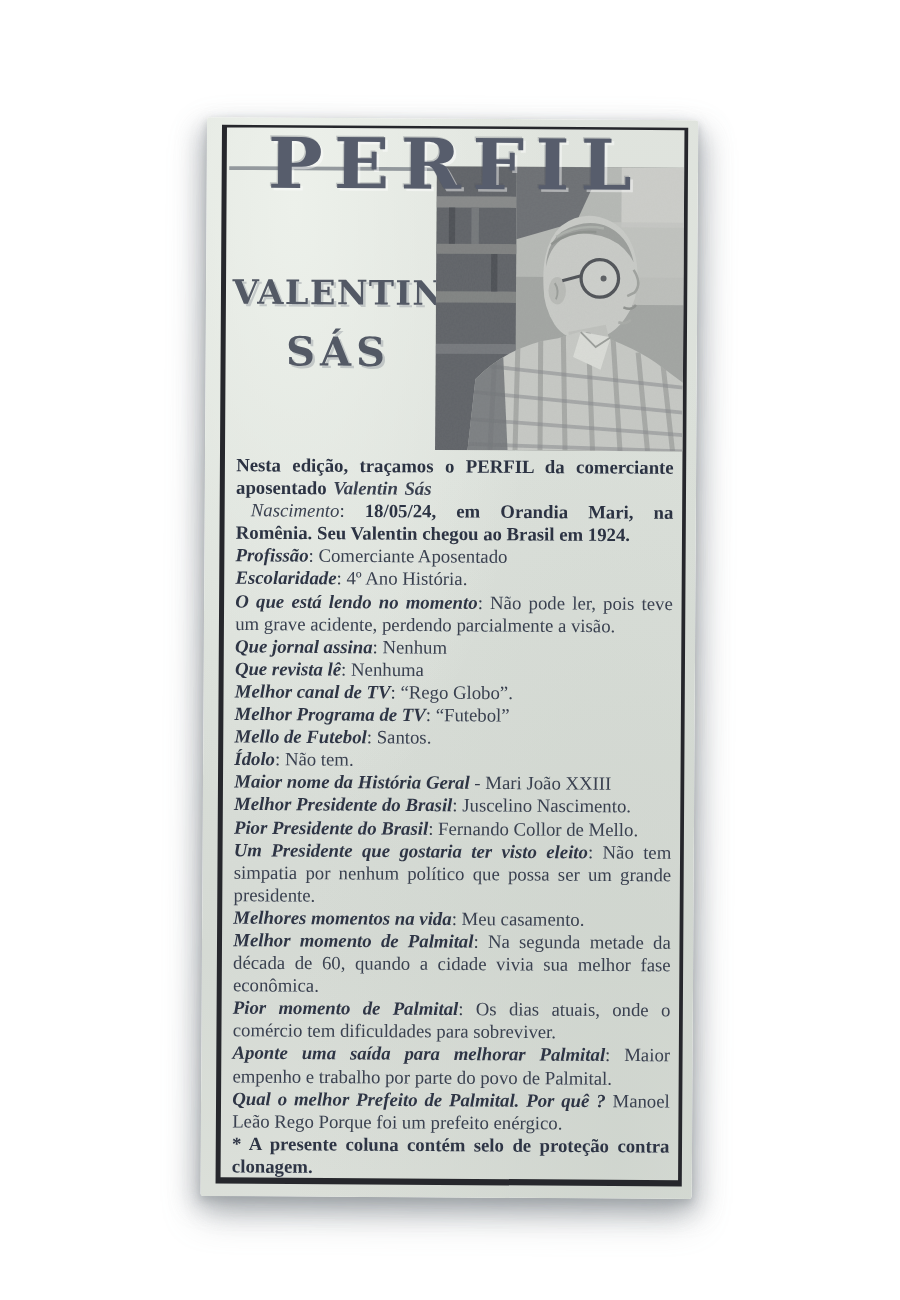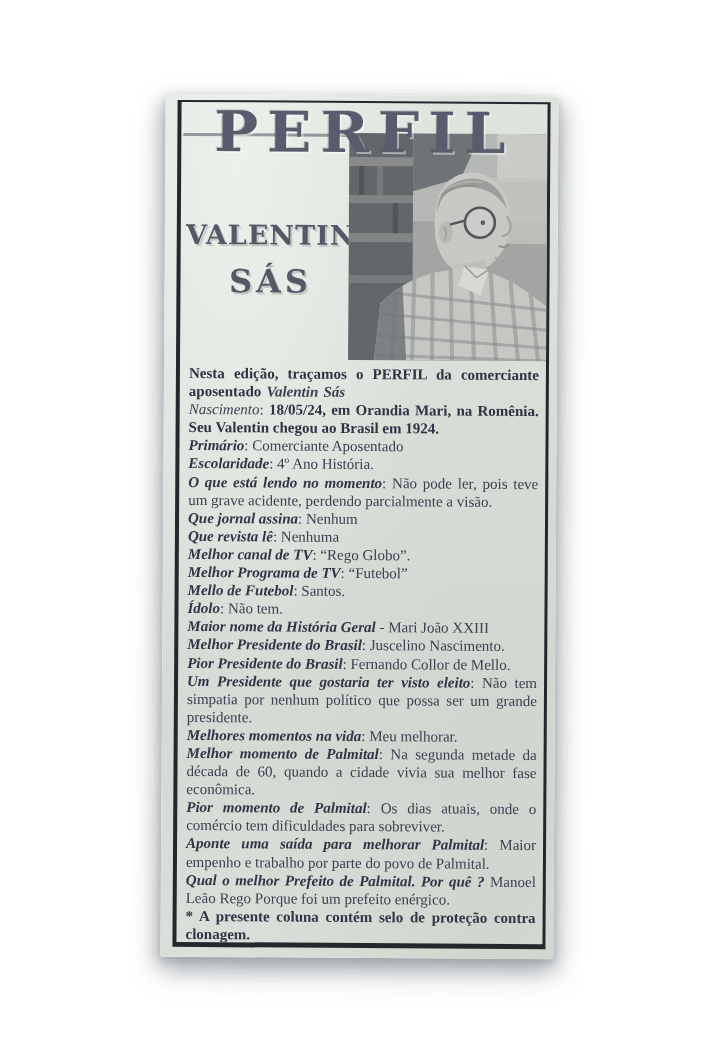--- a/index.html
+++ b/index.html
@@ -46,21 +46,21 @@
   .photo{position:absolute;right:0;top:29px;width:198px;height:227px;overflow:hidden;background:#a2a5a2;}
   .photo svg{display:block;}
   
   .body{
     position:absolute;left:9px;right:7px;top:262px;
     font-size:15px;line-height:18.1px;color:#353b4a;text-align:justify;
   }
   .body p{margin:0;padding:0;}
   .lead{font-weight:700;color:#2c3343;word-spacing:1.5px;}
   .lead .subject{font-style:italic;font-weight:700;color:#3a4150;}
-  .blbl{font-style:italic;font-weight:400;color:#3a4150;}
+  .blbl{font-style:italic;font-weight:400;color:#3a4150;margin-left:12px;}
   .bval{font-weight:700;color:#2c3343;}
   .qa .lbl{font-weight:700;font-style:italic;color:#2e3545;}
   .qa .val{color:#3a4150;}
   .note{font-weight:700;color:#2e3545;word-spacing:1.5px;}
 </style>
 </head>
 <body>
 
 <div class="stage">
   <div class="clipping">
@@ -146,34 +146,34 @@
             <rect width="198" height="227" filter="url(#grain)" opacity=".55"></rect>
           </svg>
         </div>
       </div>
 
       <div class="body">
         <p class="lead"><span>Nesta edição, traçamos o PERFIL da comerciante aposentado</span> <i class="subject">Valentin Sás</i></p>
 
         <p class="qa"><i class="blbl">Nascimento</i><span>: </span><b class="bval">18/05/24, em Orandia Mari, na Romênia. Seu Valentin chegou ao Brasil em 1924.</b></p>
 
-        <p class="qa"><b class="lbl">Primário</b><span class="sep">: </span><span class="val">Comerciante Aposentado</span></p>
+        <p class="qa"><b class="lbl">Profissão</b><span class="sep">: </span><span class="val">Comerciante Aposentado</span></p>
         <p class="qa"><b class="lbl">Escolaridade</b><span class="sep">: </span><span class="val">4º Ano História.</span></p>
         <p class="qa"><b class="lbl">O que está lendo no momento</b><span class="sep">: </span><span class="val">Não pode ler, pois teve um grave acidente, perdendo parcialmente a visão.</span></p>
         <p class="qa"><b class="lbl">Que jornal assina</b><span class="sep">: </span><span class="val">Nenhum</span></p>
         <p class="qa"><b class="lbl">Que revista lê</b><span class="sep">: </span><span class="val">Nenhuma</span></p>
         <p class="qa"><b class="lbl">Melhor canal de TV</b><span class="sep">: </span><span class="val">“Rego Globo”.</span></p>
         <p class="qa"><b class="lbl">Melhor Programa de TV</b><span class="sep">: </span><span class="val">“Futebol”</span></p>
         <p class="qa"><b class="lbl">Mello de Futebol</b><span class="sep">: </span><span class="val">Santos.</span></p>
         <p class="qa"><b class="lbl">Ídolo</b><span class="sep">: </span><span class="val">Não tem.</span></p>
         <p class="qa"><b class="lbl">Maior nome da História Geral</b><span class="sep"> - </span><span class="val">Mari João XXIII</span></p>
         <p class="qa"><b class="lbl">Melhor Presidente do Brasil</b><span class="sep">: </span><span class="val">Juscelino Nascimento.</span></p>
         <p class="qa"><b class="lbl">Pior Presidente do Brasil</b><span class="sep">: </span><span class="val">Fernando Collor de Mello.</span></p>
         <p class="qa"><b class="lbl">Um Presidente que gostaria ter visto eleito</b><span class="sep">: </span><span class="val">Não tem simpatia por nenhum político que possa ser um grande presidente.</span></p>
-        <p class="qa"><b class="lbl">Melhores momentos na vida</b><span class="sep">: </span><span class="val">Meu melhorar.</span></p>
+        <p class="qa"><b class="lbl">Melhores momentos na vida</b><span class="sep">: </span><span class="val">Meu casamento.</span></p>
         <p class="qa"><b class="lbl">Melhor momento de Palmital</b><span class="sep">: </span><span class="val">Na segunda metade da década de 60, quando a cidade vivia sua melhor fase econômica.</span></p>
         <p class="qa"><b class="lbl">Pior momento de Palmital</b><span class="sep">: </span><span class="val">Os dias atuais, onde o comércio tem dificuldades para sobreviver.</span></p>
         <p class="qa"><b class="lbl">Aponte uma saída para melhorar Palmital</b><span class="sep">: </span><span class="val">Maior empenho e trabalho por parte do povo de Palmital.</span></p>
         <p class="qa"><b class="lbl">Qual o melhor Prefeito de Palmital. Por quê ?</b><span class="sep"> </span><span class="val">Manoel Leão Rego Porque foi um prefeito enérgico.</span></p>
 
         <p class="note">* A presente coluna contém selo de proteção contra clonagem.</p>
       </div>
 
     </div>
   </div>

